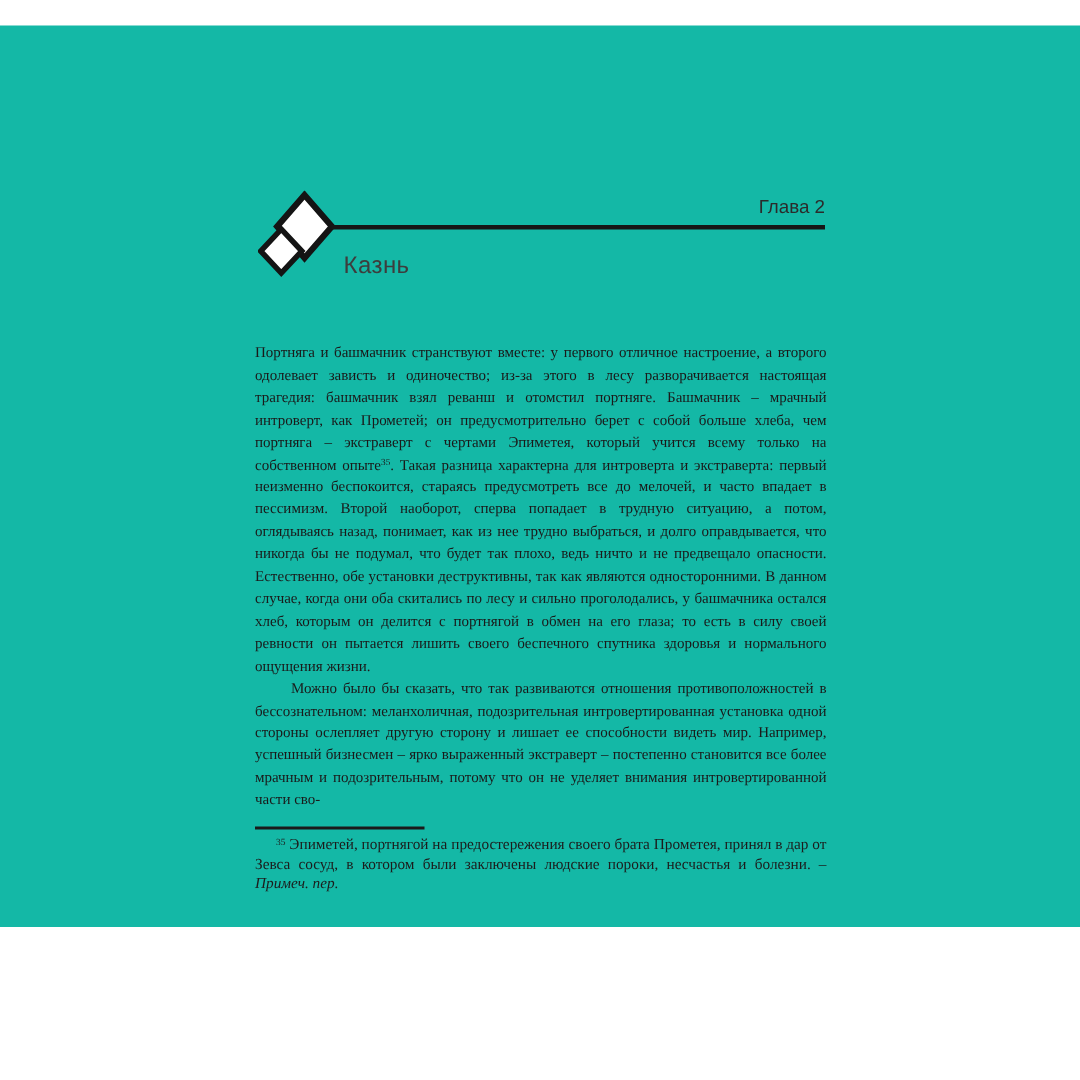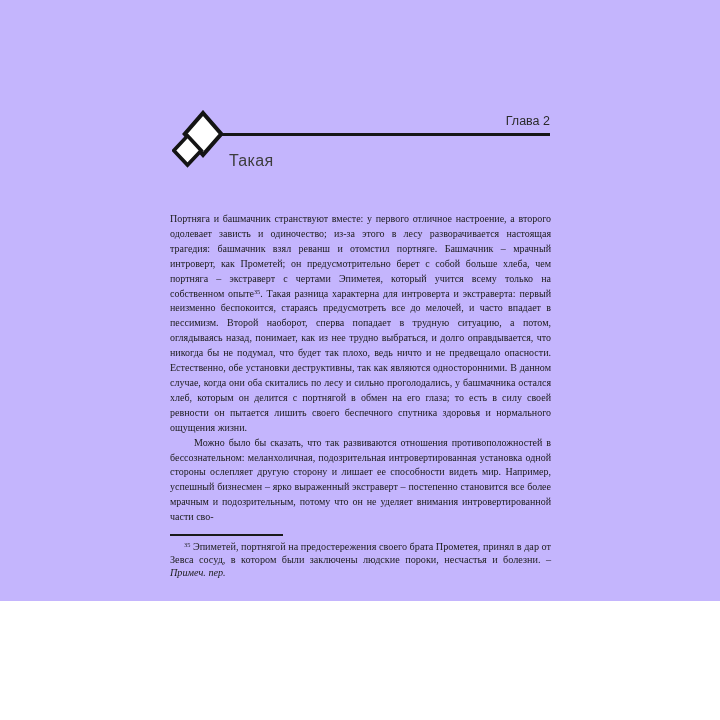--- a/index.html
+++ b/index.html
@@ -1,19 +1,19 @@
 <!DOCTYPE html>
 <html><head>
 <meta charset="utf-8">
 <style>
   * { margin:0; padding:0; box-sizing:border-box; }
   html, body { background:#ffffff; }
   .page {
-    position:relative; width:720px; height:601px; margin:0 auto;
-    background:#c4b5fd; overflow:hidden;
+    position:relative; width:720px; height:601px; margin:17px auto;
+    background:#14b8a6; overflow:hidden;
     font-family:"Liberation Serif","DejaVu Serif",serif; color:#1a1a1a;
   }
   .logo { position:absolute; left:172px; top:110px; width:52px; height:58px; }
   .logo svg { display:block; width:100%; height:100%; }
   .chapter-label {
     position:absolute; right:170px; top:114px;
     font-family:"Liberation Sans",sans-serif; font-size:12.5px; color:#2b2b2b;
   }
   .header-rule {
     position:absolute; left:221px; top:133px; width:329px; height:3px; background:#161616;
@@ -52,21 +52,21 @@
     <svg viewBox="0 0 57 63" xmlns="http://www.w3.org/2000/svg">
       <polygon points="34,3 54,26 34,49 14,26" fill="#ffffff" stroke="#141414" stroke-width="4.5" stroke-linejoin="miter"></polygon>
       <polygon points="17,28 32,44 17,60 2,44" fill="#ffffff" stroke="#141414" stroke-width="4" stroke-linejoin="miter"></polygon>
     </svg>
   </div>
 
   <div class="chapter-label">Глава 2</div>
 
   <div class="header-rule"></div>
 
-  <h1 class="chapter-title">Такая</h1>
+  <h1 class="chapter-title">Казнь</h1>
 
   <main class="content">
     <p class="para"><span>Портняга и башмачник странствуют вместе: у первого отличное настроение, а второго одолевает зависть и одиночество; из-за этого в лесу разворачивается настоящая трагедия: башмачник взял реванш и отомстил портняге. Башмачник – мрачный интроверт, как Прометей; он предусмотрительно берет с собой больше хлеба, чем портняга – экстраверт с чертами Эпиметея, который учится всему только на собственном опыте</span><sup>35</sup><span>. Такая разница характерна для интроверта и экстраверта: первый неизменно беспокоится, стараясь предусмотреть все до мелочей, и часто впадает в пессимизм. Второй наоборот, сперва попадает в трудную ситуацию, а потом, оглядываясь назад, понимает, как из нее трудно выбраться, и долго оправдывается, что никогда бы не подумал, что будет так плохо, ведь ничто и не предвещало опасности. Естественно, обе установки деструктивны, так как являются односторонними. В данном случае, когда они оба скитались по лесу и сильно проголодались, у башмачника остался хлеб, которым он делится с портнягой в обмен на его глаза; то есть в силу своей ревности он пытается лишить своего беспечного спутника здоровья и нормального ощущения жизни.</span></p>
     <p class="para indent"><span>Можно было бы сказать, что так развиваются отношения противоположностей в бессознательном: меланхоличная, подозрительная интровертированная установка одной стороны ослепляет другую сторону и лишает ее способности видеть мир. Например, успешный бизнесмен – ярко выраженный экстраверт – постепенно становится все более мрачным и подозрительным, потому что он не уделяет внимания интровертированной части сво-</span></p>
 
     <div class="footnote-sep"></div>
     <div class="footnote"><sup>35</sup><span> Эпиметей, портнягой на предостережения своего брата Прометея, принял в дар от Зевса сосуд, в котором были заключены людские пороки, несчастья и болезни. – </span><i>Примеч. пер.</i></div>
   </main>
 
   <footer class="page-footer">

